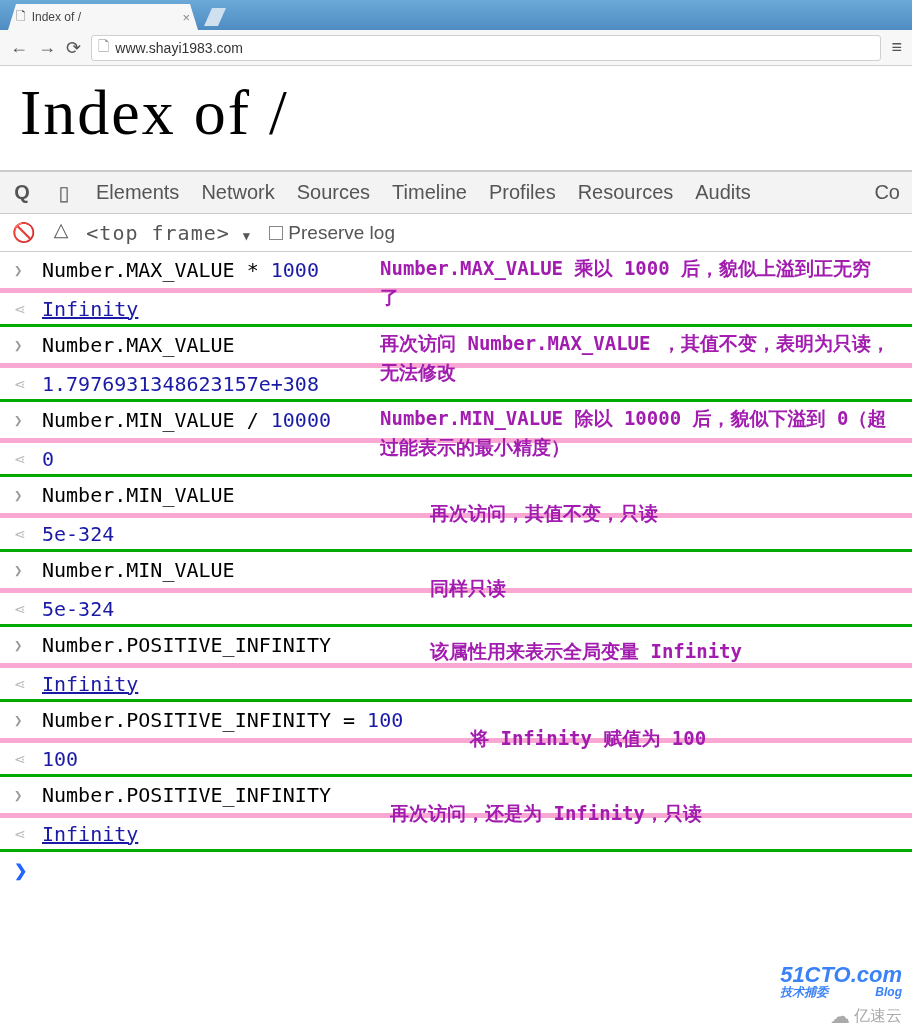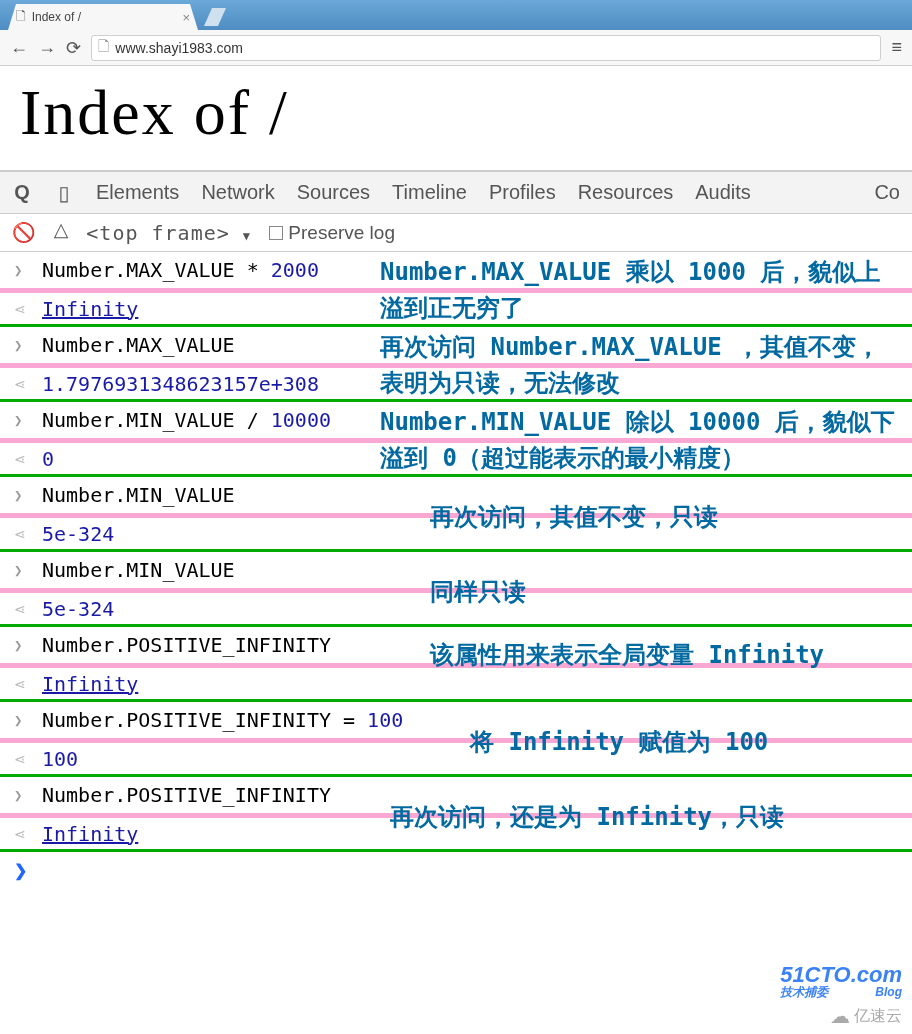--- a/index.html
+++ b/index.html
@@ -33,21 +33,21 @@
   
   .console { font-family: Consolas, monospace; font-size: 20px; }
   .entry { position: relative; border-bottom: 3px solid #0a0; }
   .line { display: flex; align-items: center; min-height: 36px; padding: 2px 0 2px 14px; }
   .line + .line { border-top: 5px solid #f9a8d4; }
   .arrow { width: 28px; color: #888; font-size: 14px; flex-shrink: 0; }
   .arrow.in::before { content: "❯"; color: #999; }
   .arrow.out::before { content: "⋖"; color: #bbb; }
   .code .num { color: #1a1aa6; }
   .code .und { text-decoration: underline; }
-  .annot { position: absolute; color: #0369a1; font-weight: bold; font-size: 24px; line-height: 1.5; }
+  .annot { position: absolute; color: #a21caf; font-weight: bold; font-size: 19px; line-height: 1.5; }
 
   .prompt { display: flex; align-items: center; height: 36px; padding-left: 14px; }
   .prompt::before { content: "❯"; color: #26f; font-weight: bold; }
 
   
   .wm1 { position: fixed; right: 10px; bottom: 36px; color: #3b82f6; font-family: "Arial Black", sans-serif; font-style: italic; font-weight: 900; font-size: 22px; text-align: right; line-height: 1; }
   .wm1 .sm { font-size: 12px; font-weight: bold; display: flex; justify-content: space-between; gap: 42px; }
   .wm2 { position: fixed; right: 10px; bottom: 6px; color: #aaa; font-size: 16px; display: flex; align-items: center; gap: 4px; }
   .cloud { font-size: 20px; }
 </style>
@@ -100,21 +100,21 @@
     <label>
       <span class="chk"></span>
       <span>Preserve log</span>
     </label>
   </div>
 
   <div class="console" id="console">
       <div class="entry">
         <div class="line">
           <span class="arrow in"></span>
-          <span class="code">Number.MAX_VALUE * <span class="num">2000</span></span>
+          <span class="code">Number.MAX_VALUE * <span class="num">1000</span></span>
         </div>
         <div class="line">
           <span class="arrow out"></span>
           <span class="code"><span class="num und">Infinity</span></span>
         </div>
         <div class="annot" style="left:380px; top:2px; width:510px;">Number.MAX_VALUE 乘以 1000 后，貌似上溢到正无穷了</div>
       </div>
       <div class="entry">
         <div class="line">
           <span class="arrow in"></span>

